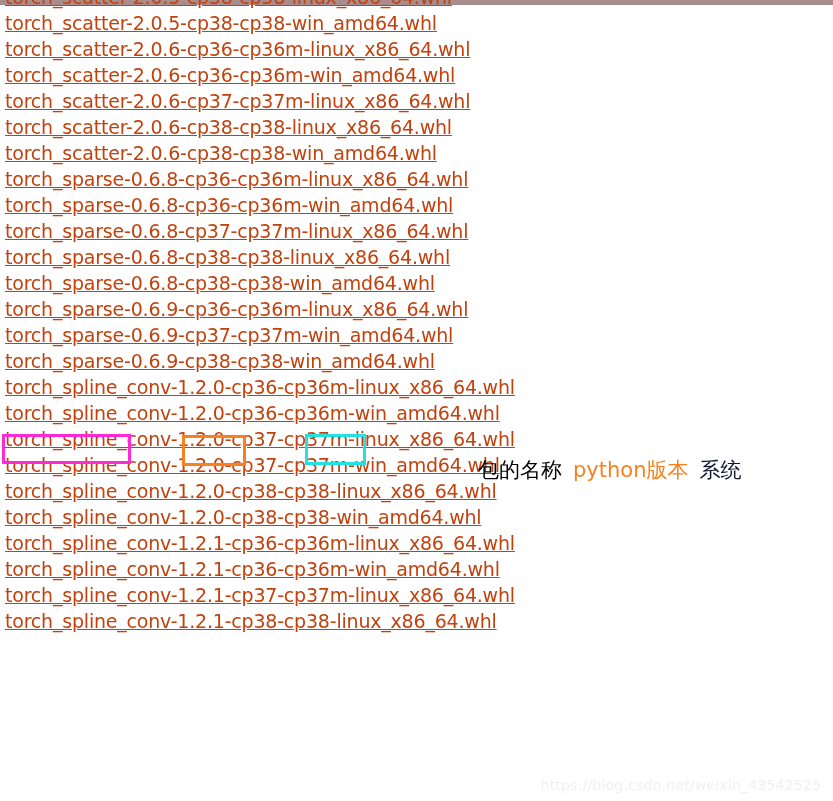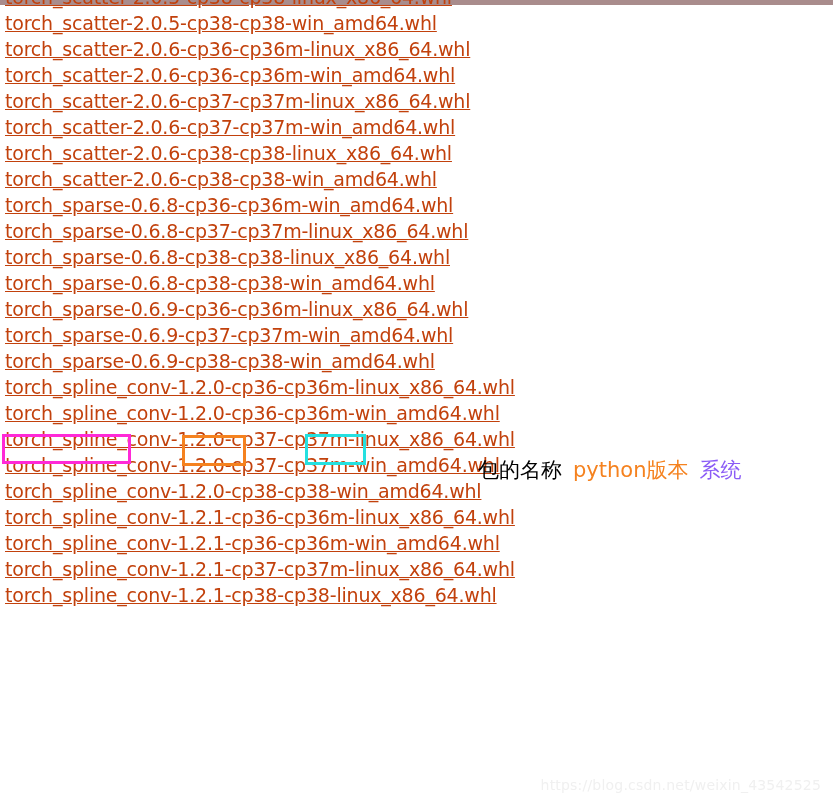--- a/index.html
+++ b/index.html
@@ -90,21 +90,21 @@
     align-items: baseline;
     gap: 11px;
     white-space: nowrap;
   }
   .legend-label {
     font-size: 21px;
     line-height: 26px;
   }
   #legend-label-package  { color: #000000; }
   #legend-label-pyversion{ color: #f5821f; margin-top: 17px; }
-  #legend-label-system   { color: #8b5cf6; }
+  #legend-label-system   { color: #0f172a; }
 
   
   #watermark {
     position: absolute;
     right: 12px;
     bottom: 8px;
     color: #f0f0f0;
     font-size: 14px;
     letter-spacing: 0.2px;
     user-select: none;
@@ -114,34 +114,35 @@
 <body>
 
 <div id="top-edge-border"></div>
 
 <ul id="file-list">
   <li class="file-row"><a class="file-link" href="#">torch_scatter-2.0.5-cp38-cp38-linux_x86_64.whl</a></li>
   <li class="file-row"><a class="file-link" href="#">torch_scatter-2.0.5-cp38-cp38-win_amd64.whl</a></li>
   <li class="file-row"><a class="file-link" href="#">torch_scatter-2.0.6-cp36-cp36m-linux_x86_64.whl</a></li>
   <li class="file-row"><a class="file-link" href="#">torch_scatter-2.0.6-cp36-cp36m-win_amd64.whl</a></li>
   <li class="file-row"><a class="file-link" href="#">torch_scatter-2.0.6-cp37-cp37m-linux_x86_64.whl</a></li>
-  <li class="file-row"><a class="file-link" href="#">torch_scatter-2.0.6-cp37-cp37m-win_amd64.whl</a></li>
   <li class="file-row"><a class="file-link" href="#">torch_scatter-2.0.6-cp38-cp38-linux_x86_64.whl</a></li>
   <li class="file-row"><a class="file-link" href="#">torch_scatter-2.0.6-cp38-cp38-win_amd64.whl</a></li>
+  <li class="file-row"><a class="file-link" href="#">torch_sparse-0.6.8-cp36-cp36m-linux_x86_64.whl</a></li>
   <li class="file-row"><a class="file-link" href="#">torch_sparse-0.6.8-cp36-cp36m-win_amd64.whl</a></li>
   <li class="file-row"><a class="file-link" href="#">torch_sparse-0.6.8-cp37-cp37m-linux_x86_64.whl</a></li>
   <li class="file-row"><a class="file-link" href="#">torch_sparse-0.6.8-cp38-cp38-linux_x86_64.whl</a></li>
   <li class="file-row"><a class="file-link" href="#">torch_sparse-0.6.8-cp38-cp38-win_amd64.whl</a></li>
   <li class="file-row"><a class="file-link" href="#">torch_sparse-0.6.9-cp36-cp36m-linux_x86_64.whl</a></li>
   <li class="file-row"><a class="file-link" href="#">torch_sparse-0.6.9-cp37-cp37m-win_amd64.whl</a></li>
   <li class="file-row"><a class="file-link" href="#">torch_sparse-0.6.9-cp38-cp38-win_amd64.whl</a></li>
   <li class="file-row"><a class="file-link" href="#">torch_spline_conv-1.2.0-cp36-cp36m-linux_x86_64.whl</a></li>
   <li class="file-row"><a class="file-link" href="#">torch_spline_conv-1.2.0-cp36-cp36m-win_amd64.whl</a></li>
   <li class="file-row"><a class="file-link" href="#">torch_spline_conv-1.2.0-cp37-cp37m-linux_x86_64.whl</a></li>
   <li class="file-row"><a class="file-link" href="#">torch_spline_conv-1.2.0-cp37-cp37m-win_amd64.whl</a></li>
+  <li class="file-row"><a class="file-link" href="#">torch_spline_conv-1.2.0-cp38-cp38-linux_x86_64.whl</a></li>
   <li class="file-row"><a class="file-link" href="#">torch_spline_conv-1.2.0-cp38-cp38-win_amd64.whl</a></li>
   <li class="file-row"><a class="file-link" href="#">torch_spline_conv-1.2.1-cp36-cp36m-linux_x86_64.whl</a></li>
   <li class="file-row"><a class="file-link" href="#">torch_spline_conv-1.2.1-cp36-cp36m-win_amd64.whl</a></li>
   <li class="file-row"><a class="file-link" href="#">torch_spline_conv-1.2.1-cp37-cp37m-linux_x86_64.whl</a></li>
   <li class="file-row"><a class="file-link" href="#">torch_spline_conv-1.2.1-cp38-cp38-linux_x86_64.whl</a></li>
 </ul>
 
 <div class="anno-box" id="anno-box-package"></div>
 <div class="anno-box" id="anno-box-pyversion"></div>
 <div class="anno-box" id="anno-box-system"></div>

